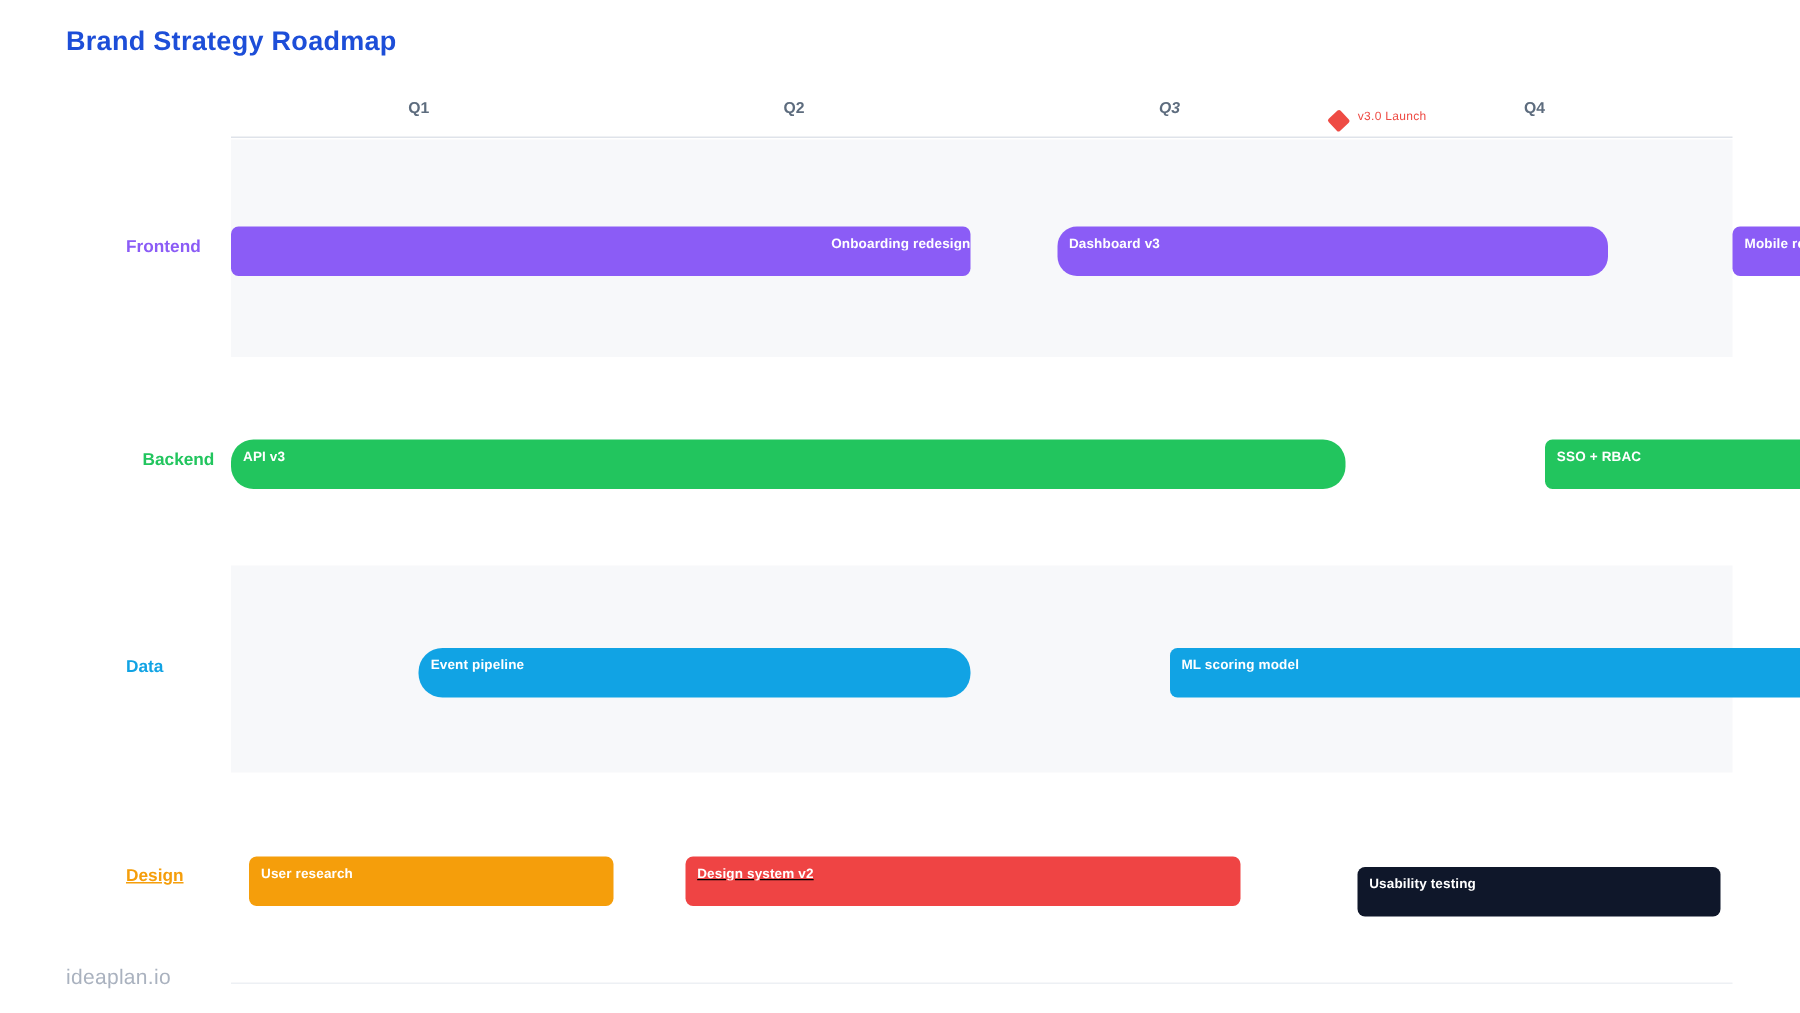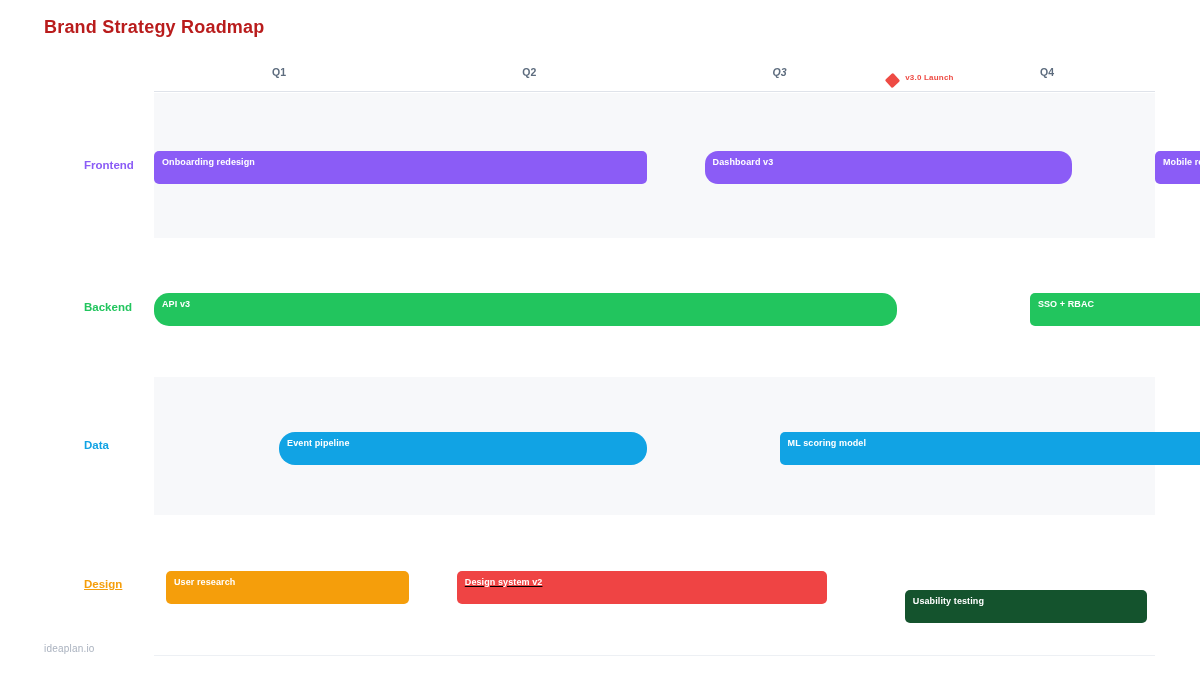--- a/index.html
+++ b/index.html
@@ -2,21 +2,21 @@
 <html><head>
 <meta charset="utf-8">
 <style>
   html,body{margin:0;padding:0;background:#ffffff;}
   #app{
     position:relative;width:1200px;height:675px;overflow:hidden;
     font-family:"Liberation Sans", sans-serif;background:#ffffff;
   }
   .page-title{
     position:absolute;left:44px;top:17px;
-    font-size:18px;font-weight:700;color:#b91c1c;letter-spacing:.2px;
+    font-size:18px;font-weight:700;color:#1d4ed8;letter-spacing:.2px;
   }
   .qlabel{
     position:absolute;top:66px;transform:translateX(-50%);
     font-size:10.5px;font-weight:700;color:#5d6c7e;
   }
   .hline{position:absolute;height:1px;background:#dfe3ea;}
   .hline.bottom{background:#edf0f4;}
   .band{position:absolute;background:#f7f8fa;}
   .lane-label{
     position:absolute;left:44px;font-size:11.5px;font-weight:700;padding-left:40px;
@@ -28,50 +28,50 @@
   .bar-label{
     display:block;padding:6px 0 0 8px;
     font-size:9px;font-weight:700;color:#ffffff;letter-spacing:.1px;
     white-space:nowrap;overflow:hidden;
   }
   .milestone-diamond{
     position:absolute;width:11px;height:11px;border-radius:1.5px;
     transform:rotate(47deg);
   }
   .milestone-label{
-    position:absolute;font-size:8px;font-weight:700;letter-spacing:.2px;
+    position:absolute;font-size:8px;font-weight:400;letter-spacing:.2px;
   }
   .footer-brand{
     position:absolute;left:44px;top:643px;
-    font-size:10px;color:#aab2bf;letter-spacing:.2px;
+    font-size:14px;color:#aab2bf;letter-spacing:.2px;
   }
 </style>
 </head>
 <body>
 
 <div id="app">
   <div class="page-title">Brand Strategy Roadmap</div>
   <div id="chart-layer">
       <div class="hline" style="left: 154px; top: 91px; width: 1001px;"></div>
       <div class="qlabel" style="left: 279.125px;">Q1</div>
       <div class="qlabel" style="left: 529.375px;">Q2</div>
       <div class="qlabel" style="left: 779.625px; font-style: italic;">Q3</div>
-      <div class="qlabel" style="left: 1047px;">Q4</div>
+      <div class="qlabel" style="left: 1023px;">Q4</div>
       <div class="band" style="left: 154px; top: 93px; width: 1001px; height: 145px;"></div>
       <div class="lane-label" style="top: 158.5px; color: rgb(139, 92, 246);">Frontend</div>
-      <div class="bar" style="left: 154px; top: 151px; width: 493px; background: rgb(139, 92, 246);">
+      <div class="bar" style="left: 154px; top: 151px; width: 493px; background: rgb(139, 92, 246); text-align: right;">
         <span class="bar-label">Onboarding redesign</span>
       </div>
       <div class="bar" style="left: 704.6px; top: 151px; width: 367.9px; background: rgb(139, 92, 246); border-radius: 13px;">
         <span class="bar-label">Dashboard v3</span>
       </div>
       <div class="bar" style="left: 1155px; top: 151px; width: 250.3px; background: rgb(139, 92, 246);">
         <span class="bar-label">Mobile redesign</span>
       </div>
-      <div class="lane-label" style="top: 300.5px; color: rgb(34, 197, 94);">Backend</div>
+      <div class="lane-label" style="top: 300.5px; color: rgb(34, 197, 94); margin-left: 11px;">Backend</div>
       <div class="bar" style="left: 154px; top: 293px; width: 743.2px; background: rgb(34, 197, 94); border-radius: 15px;">
         <span class="bar-label">API v3</span>
       </div>
       <div class="bar" style="left: 1029.9px; top: 293px; width: 275.3px; background: rgb(34, 197, 94);">
         <span class="bar-label">SSO + RBAC</span>
       </div>
       <div class="band" style="left: 154px; top: 377px; width: 1001px; height: 138px;"></div>
       <div class="lane-label" style="top: 439px; color: rgb(17, 163, 228); text-align: right;">Data</div>
       <div class="bar" style="left: 279.1px; top: 431.5px; width: 367.9px; background: rgb(17, 163, 228); border-radius: 16px;">
         <span class="bar-label">Event pipeline</span>
@@ -79,21 +79,21 @@
       <div class="bar" style="left: 779.6px; top: 431.5px; width: 525.5px; background: rgb(17, 163, 228);">
         <span class="bar-label">ML scoring model</span>
       </div>
       <div class="lane-label" style="top: 578px; color: rgb(245, 158, 11); text-decoration: underline;">Design</div>
       <div class="bar" style="left: 166px; top: 570.5px; width: 242.7px; background: rgb(245, 158, 11);">
         <span class="bar-label">User research</span>
       </div>
       <div class="bar" style="left: 456.8px; top: 570.5px; width: 370px; background: #ef4444; text-decoration: underline;">
         <span class="bar-label">Design system v2</span>
       </div>
-      <div class="bar" style="left: 904.8px; top: 590px; width: 242.7px; background: #14532d;">
+      <div class="bar" style="left: 904.8px; top: 578px; width: 242.7px; background: #0f172a;">
         <span class="bar-label">Usability testing</span>
       </div>
       <div class="milestone-diamond" style="left: 886.7px; top: 75px; background: rgb(238, 75, 68);"></div>
       <div class="milestone-label" style="left: 905.2px; top: 73px; color: rgb(238, 75, 68);">v3.0 Launch</div>
       <div class="hline bottom" style="left: 154px; top: 655px; width: 1001px;"></div>
     </div>
   <div class="footer-brand">ideaplan.io</div>
 </div>
 
 </body></html>

